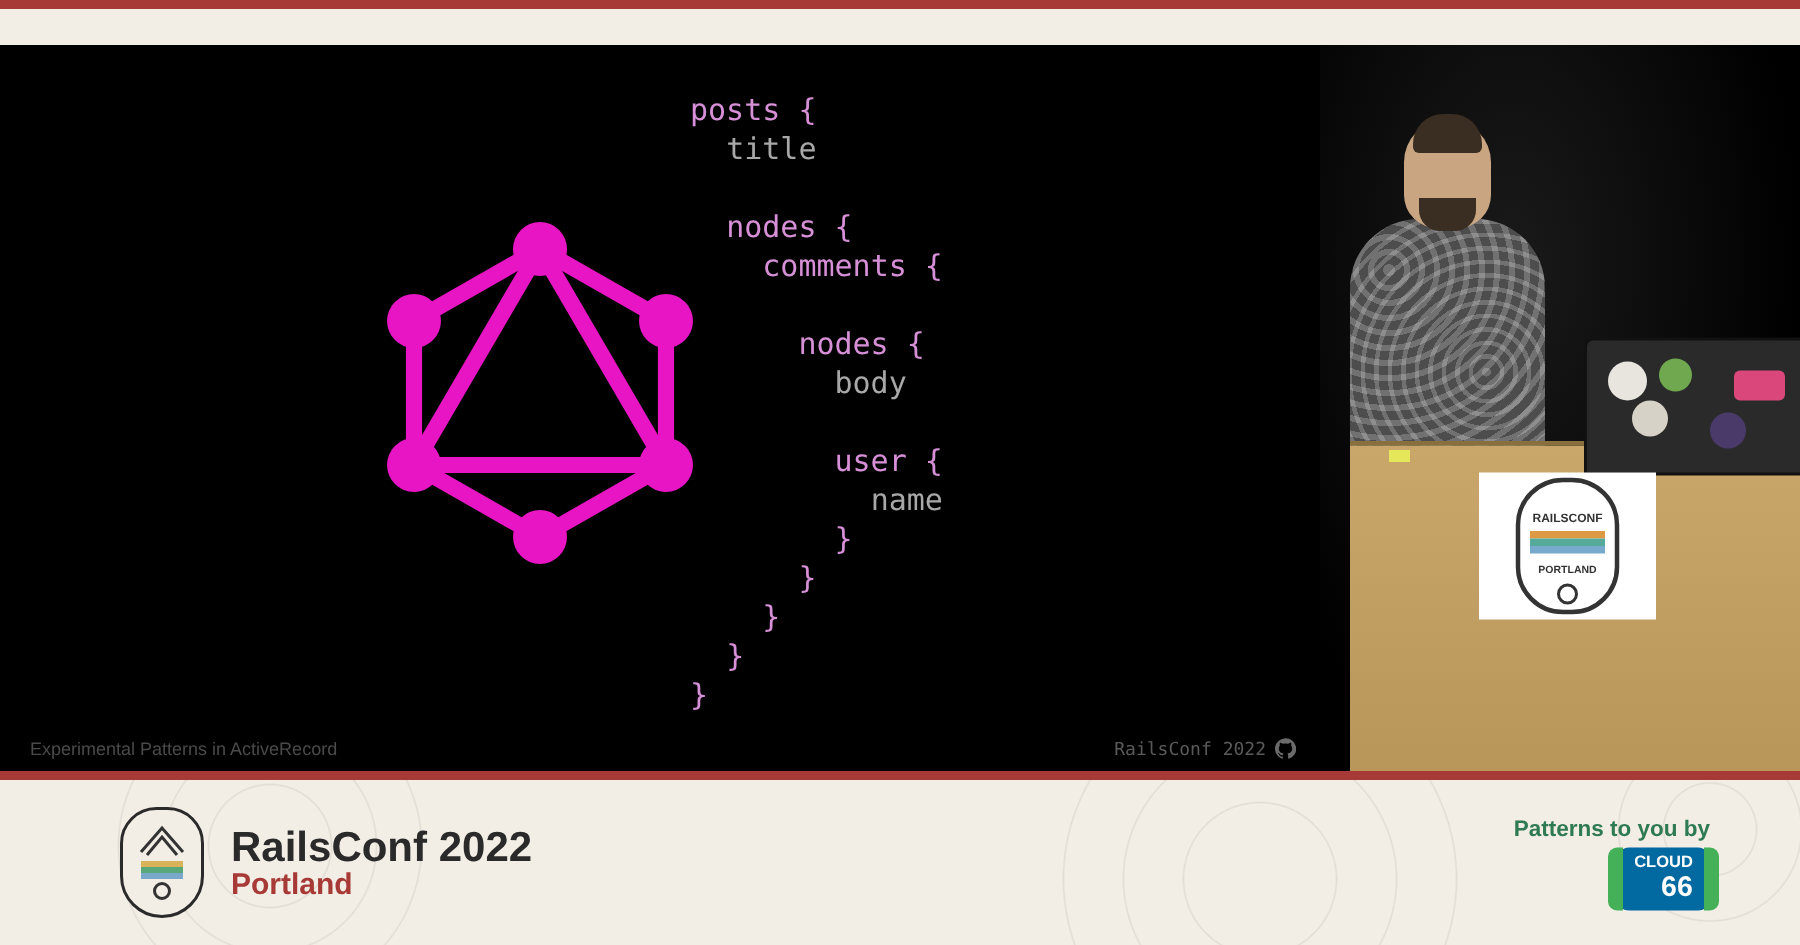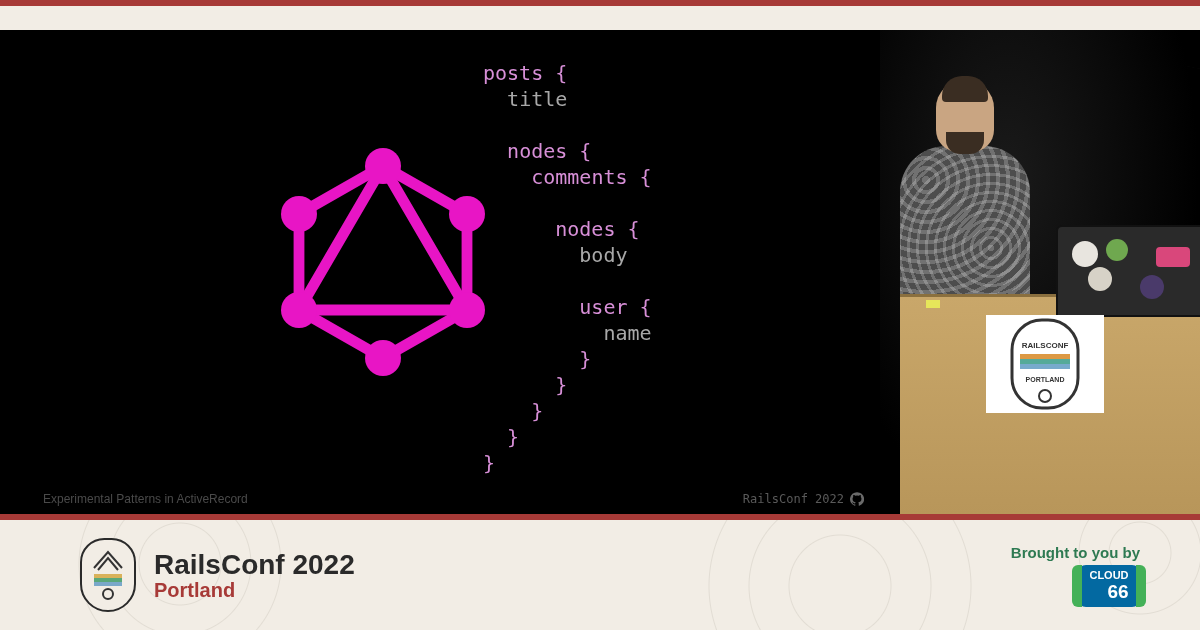--- a/index.html
+++ b/index.html
@@ -24,21 +24,20 @@
     height: 484px;
     background: #000;
   }
   .slide-area {
     flex: 1;
     background: #000;
     position: relative;
     display: flex;
     align-items: center;
     padding-left: 40px;
-    margin-left: 23px;
   }
   .graphql-logo {
     width: 240px;
     height: 240px;
     margin-left: 200px;
     margin-top: -20px;
   }
   .code-block {
     position: absolute;
     left: 460px;
@@ -311,21 +310,21 @@
         <circle cx="20" cy="46" r="5" fill="none" stroke="#333" stroke-width="2"></circle>
       </svg>
     </div>
     <div>
       <div class="conf-title">RailsConf 2022</div>
       <div class="conf-sub">Portland</div>
     </div>
   </div>
 
   <div class="sponsor-block">
-    <div class="sponsor-text">Brought to you by</div>
+    <div class="sponsor-text">Patterns to you by</div>
     <div class="sponsor-badge">
       <div>
         <span>CLOUD</span>
         <span class="sponsor-num">66</span>
       </div>
     </div>
   </div>
 </div>
 
 </body></html>

